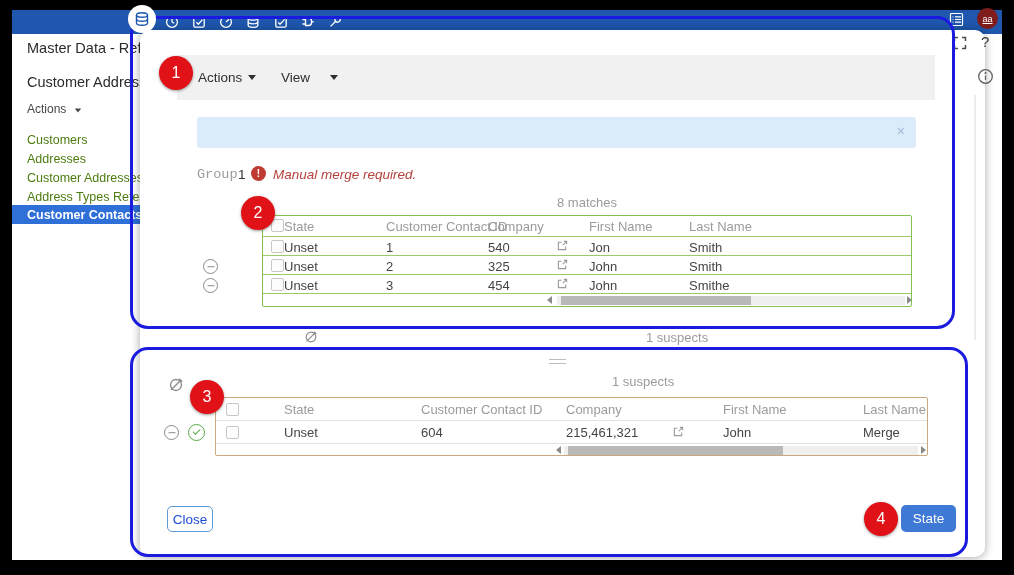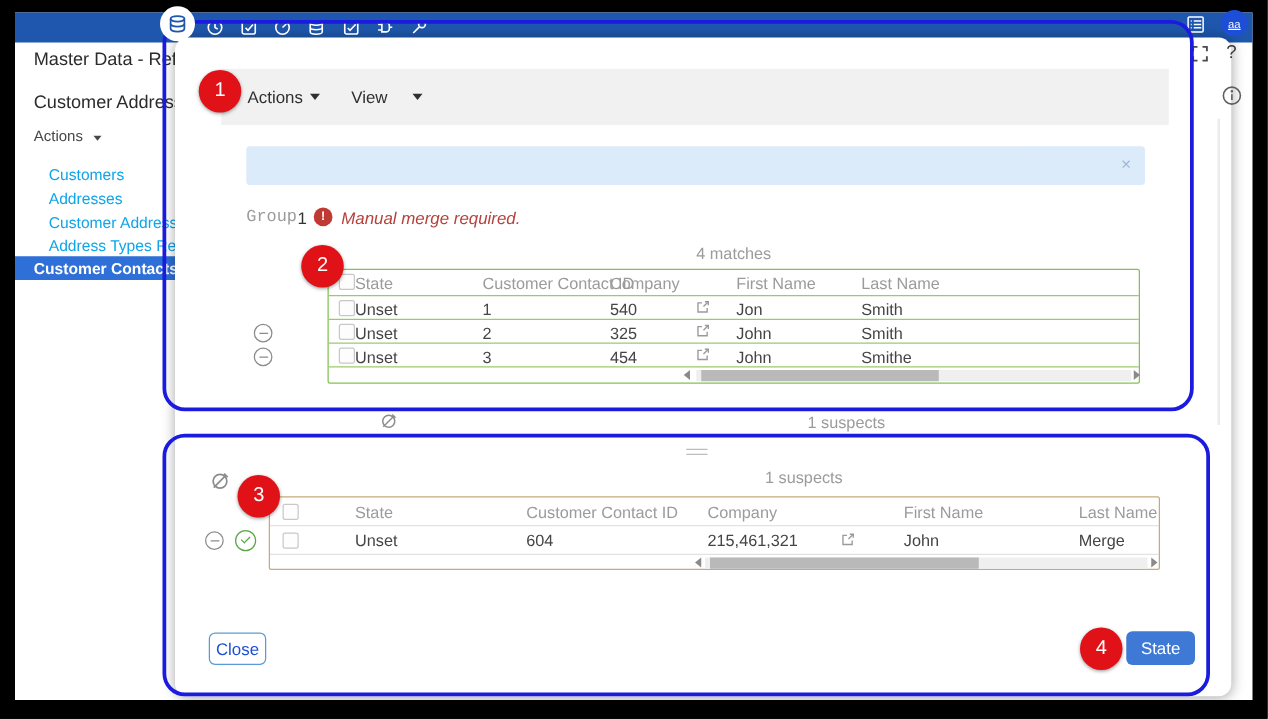--- a/index.html
+++ b/index.html
@@ -6,26 +6,26 @@
   #stage{position:relative;width:1014px;height:575px;background:#000;overflow:hidden;
          font-family:"Liberation Sans","DejaVu Sans",sans-serif;-webkit-font-smoothing:antialiased;}
   .abs{position:absolute;box-sizing:border-box;}
   
   #app{left:12px;top:10px;width:990px;height:550px;background:#fff;}
   #topbar{left:12px;top:10px;width:990px;height:24px;background:#1e57ad;z-index:2;}
   #nav-circle{left:128px;top:5px;width:28px;height:28px;background:#fff;border-radius:50%;z-index:6;
               display:flex;align-items:center;justify-content:center;}
   .navicon{top:15px;width:14px;height:14px;z-index:3;}
   #icon-list{left:949px;top:12px;width:15px;height:15px;z-index:3;}
-  #avatar{left:977px;top:8px;width:21px;height:21px;border-radius:50%;background:#1d4ed8;z-index:3;
+  #avatar{left:977px;top:8px;width:21px;height:21px;border-radius:50%;background:#7f1d1d;z-index:3;
           color:#fff;font-size:9px;display:flex;align-items:center;justify-content:center;text-decoration:underline;}
   
   .side-title{left:27px;color:#2b2b2b;font-size:14.5px;z-index:1;white-space:nowrap;}
   #side-actions{left:27px;top:102px;font-size:12px;color:#474747;z-index:1;}
-  .side-item{left:27px;font-size:12.5px;color:#0ea5e9;z-index:1;white-space:nowrap;cursor:pointer;margin-left:12px;}
+  .side-item{left:27px;font-size:12.5px;color:#4d7c0f;z-index:1;white-space:nowrap;cursor:pointer;}
   #side-selected{left:12px;top:205px;width:128px;height:19px;background:#2e6fd8;z-index:1;
                  display:flex;align-items:center;}
   #side-selected span{margin-left:15px;color:#fff;font-size:12.5px;font-weight:600;white-space:nowrap;}
   
   #dialog{left:140px;top:30px;width:845px;height:527px;background:#fff;border-radius:10px;
           box-shadow:0 1px 10px rgba(0,0,0,.35);z-index:2;}
   #dlg-scrollline{left:974px;top:95px;width:2px;height:245px;background:#ececec;z-index:2;}
   #dlg-toolbar{left:177px;top:55px;width:758px;height:45px;background:#f1f1f1;z-index:3;}
   .menu{position:absolute;top:15px;font-size:13.5px;color:#2f2f2f;cursor:pointer;display:flex;align-items:center;gap:6px;}
   .caret{width:0;height:0;border-left:4px solid transparent;border-right:4px solid transparent;
@@ -200,21 +200,21 @@
 
   <div class="abs" id="banner">
     <span class="dismiss">×</span>
   </div>
 
   <div class="abs muted" id="group-label">Group</div>
   <div class="abs" id="group-num">1</div>
   <div class="abs" id="warn-icon">!</div>
   <div class="abs" id="warn-text">Manual merge required.</div>
 
-  <div class="abs tbl-caption" style="left:262px;top:195px;width:650px;">4 matches</div>
+  <div class="abs tbl-caption" style="left:262px;top:195px;width:650px;">8 matches</div>
 
   <div class="abs tbl t1" id="tbl-matches">
     <div class="row" style="top:0;height:20px;">
       <div class="cell c-check">
           <div class="chk"></div>
         </div>
       <div class="cell hcell c-state">State</div>
       <div class="cell hcell c-ccid">Customer Contact ID</div>
       <div class="cell hcell c-company">Company</div>
       <div class="cell hcell c-first">First Name</div>

